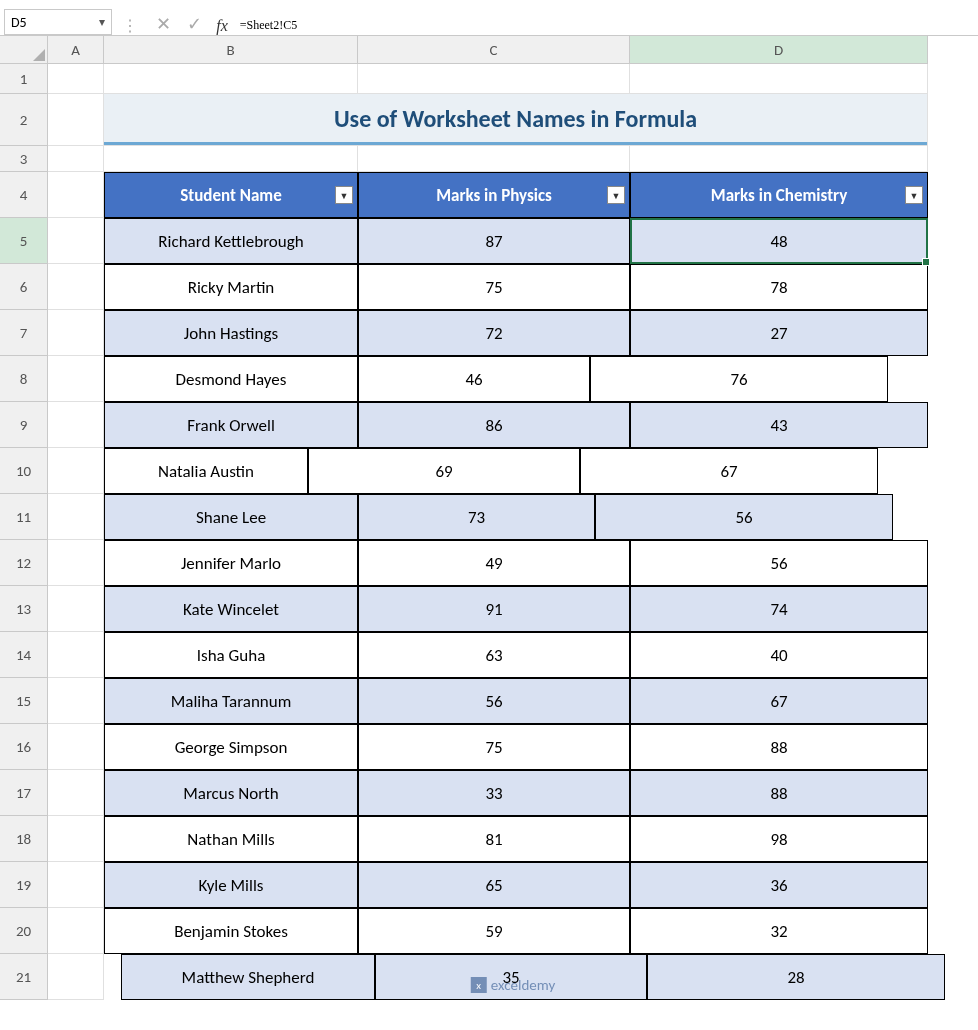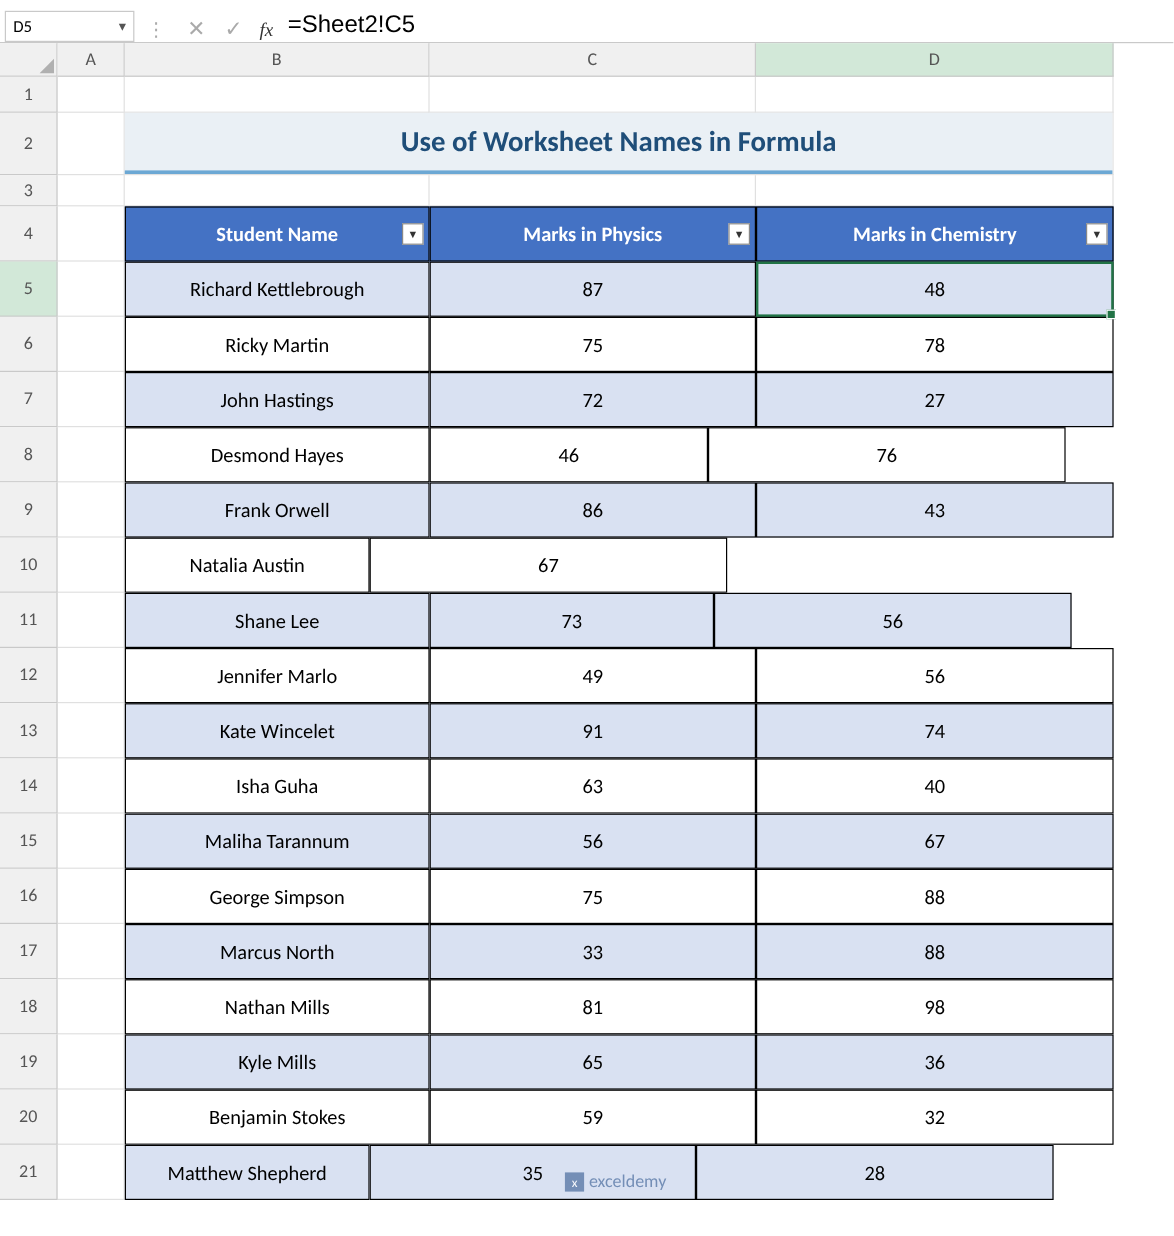--- a/index.html
+++ b/index.html
@@ -5,21 +5,21 @@
 * { box-sizing: border-box; margin: 0; padding: 0; }
 body { font-family: Calibri, Arial, sans-serif; background: #fff; width: 978px; height: 1030px; overflow: hidden; }
 
 .formula-bar { display: flex; align-items: flex-end; height: 36px; border-bottom: 1px solid #c9c9c9; background: #fff; padding: 0 4px; }
 .name-box { width: 108px; display: flex; align-items: center; border: 1px solid #c9c9c9; height: 26px; padding: 0 6px; background: #fff; }
 .name-box-text { flex: 1; font-size: 14px; }
 .name-box-chev { color: #555; font-size: 12px; }
 .fbar-divider { color: #aaa; margin: 0 10px; font-size: 16px; }
 .fbar-icon { margin: 0 8px; color: #aaa; font-size: 18px; cursor: default; }
 .fbar-fx { font-style: italic; font-family: 'Times New Roman', serif; font-size: 16px; color: #333; margin: 0 6px; }
-.fbar-input { flex: 1; font-size: 20px; padding: 2px 6px; border: none; outline: none; font-family: Liberation Sans, sans-serif; }
+.fbar-input { flex: 1; font-size: 12px; padding: 2px 6px; border: none; outline: none; font-family: Liberation Serif, serif; }
 
 .grid-area { display: flex; height: calc(100% - 36px); }
 .corner { width: 48px; height: 28px; border-right: 1px solid #c9c9c9; border-bottom: 1px solid #c9c9c9; background: #f0f0f0; display: flex; align-items: flex-end; justify-content: flex-end; }
 .corner-triangle { width: 0; height: 0; border-left: 12px solid transparent; border-bottom: 12px solid #b0b0b0; margin: 2px; }
 .col-headers { display: flex; height: 28px; }
 .col-h { border-right: 1px solid #c9c9c9; border-bottom: 1px solid #c9c9c9; background: #f0f0f0; color: #555; font-size: 15px; display: flex; align-items: center; justify-content: center; }
 .col-h.highlighted { background: #d2e8d8; }
 .row-headers { width: 48px; }
 .row-h { height: 46px; border-right: 1px solid #c9c9c9; border-bottom: 1px solid #c9c9c9; background: #f0f0f0; color: #555; font-size: 15px; display: flex; align-items: center; justify-content: center; }
 .row-h.r1 { height: 30px; }
@@ -158,20 +158,21 @@
         </div>
         <div class="cell-row">
           <div class="cell" style="width: 56px;"></div>
           <div class="cell data-cell alt" style="width: 254px;">Frank Orwell</div>
           <div class="cell data-cell alt" style="width: 272px;">86</div>
           <div class="cell data-cell alt" style="width: 298px;">43</div>
         </div>
         <div class="cell-row">
           <div class="cell" style="width: 56px;"></div>
           <div class="cell data-cell" style="width: 204px;">Natalia Austin</div>
+          <div class="cell data-cell" style="width: 272px;">69</div>
           <div class="cell data-cell" style="width: 298px;">67</div>
         </div>
         <div class="cell-row">
           <div class="cell" style="width: 56px;"></div>
           <div class="cell data-cell alt" style="width: 254px;">Shane Lee</div>
           <div class="cell data-cell alt" style="width: 237px;">73</div>
           <div class="cell data-cell alt" style="width: 298px;">56</div>
         </div>
         <div class="cell-row">
           <div class="cell" style="width: 56px;"></div>
@@ -222,21 +223,21 @@
           <div class="cell data-cell alt" style="width: 298px;">36</div>
         </div>
         <div class="cell-row">
           <div class="cell" style="width: 56px;"></div>
           <div class="cell data-cell" style="width: 254px;">Benjamin Stokes</div>
           <div class="cell data-cell" style="width: 272px;">59</div>
           <div class="cell data-cell" style="width: 298px;">32</div>
         </div>
         <div class="cell-row">
           <div class="cell" style="width: 56px;"></div>
-          <div class="cell data-cell alt" style="width: 204px;">Matthew Shepherd</div>
+          <div class="cell data-cell alt" style="width: 254px; margin-left: 17px;">Matthew Shepherd</div>
           <div class="cell data-cell alt" style="width: 272px;">35</div>
           <div class="cell data-cell alt" style="width: 298px;">28</div>
         </div>
         <div class="selected-cell" id="selected" style="top: 154px; left: 582px; width: 298px; height: 46px;">
         <div class="fill-handle"></div>
       </div>
       <div class="watermark">
         <span class="watermark-icon">x</span>
         <div>
           <div>exceldemy</div>

